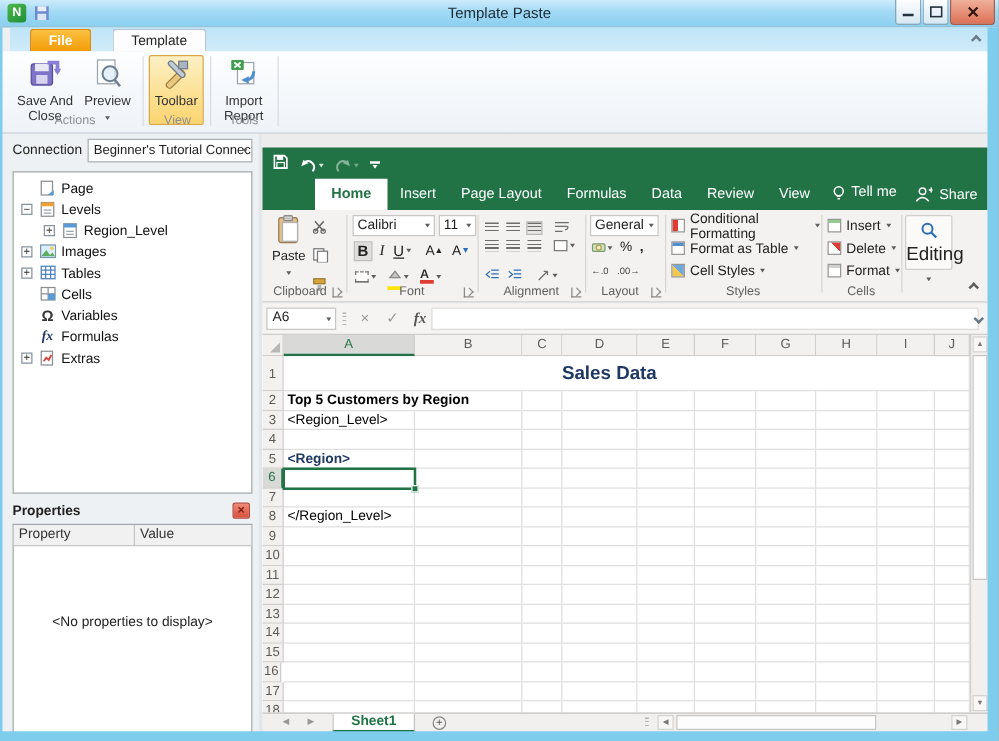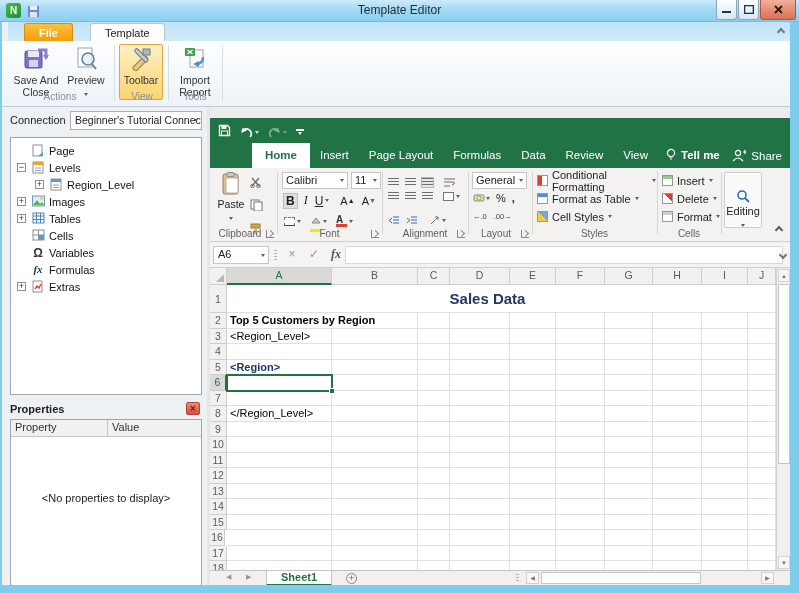--- a/index.html
+++ b/index.html
@@ -69,21 +69,21 @@
   .splitter{position:absolute;left:207px;top:107px;width:3px;height:478px;background:#e4e7ea;}
 
   
   .x-strip{position:absolute;left:210px;top:107px;width:580px;height:11px;background:#ececec;}
   .x-green{position:absolute;left:210px;top:118px;width:580px;height:50px;background:#217346;}
   .x-qat{position:absolute;left:8px;top:5px;display:flex;align-items:center;gap:9px;}
   .x-tabs{position:absolute;left:0;top:24px;right:0;height:26px;display:flex;align-items:flex-end;
     padding-left:42px;}
   .x-tab{font-size:11.5px;color:#fff;padding:6px 10px 7px;}
   .x-tab.active{background:#fff;color:#217346;font-weight:bold;padding:6px 13px 7px;}
-  .x-tellme{display:flex;align-items:center;gap:5px;color:#fff;font-size:11.5px;padding:6px 8px 7px;font-weight:bold;}
+  .x-tellme{display:flex;align-items:flex-start;gap:5px;color:#fff;font-size:11.5px;padding:6px 8px 7px;}
   .x-share{position:absolute;right:8px;bottom:6px;display:flex;align-items:center;gap:5px;color:#fff;font-size:11.5px;}
 
   .x-ribbon{position:absolute;left:210px;top:168px;width:580px;height:74px;background:#f4f2f1;
     border-bottom:1px solid #d2d0ce;}
   .xgroup{position:absolute;top:0;height:73px;}
   .xgsep{position:absolute;top:4px;width:1px;height:62px;background:#d8d5d2;}
   .xglabel{position:absolute;bottom:2px;left:0;right:0;text-align:center;font-size:10px;color:#605e5c;}
   .launcher{position:absolute;bottom:3px;right:2px;width:8px;height:8px;
     border-left:1px solid #8a8886;border-bottom:1px solid #8a8886;}
   .launcher:after{content:"";position:absolute;right:1px;top:1px;width:4px;height:4px;
@@ -97,22 +97,22 @@
   .fmtbtn{font-size:11px;color:#222;display:flex;align-items:center;}
   .bglyph{font-weight:bold;font-size:12px;}
   .iglyph{font-style:italic;font-size:12px;font-family:"Liberation Serif",serif;}
   .uglyph{text-decoration:underline;font-size:12px;}
   .ico-lines{width:11px;height:9px;background:repeating-linear-gradient(#6f6d6b 0 1px,transparent 1px 3px);}
   .ico-lines.sel{outline:1px solid #b8b6b4;background-color:#e8e6e4;}
   .ico-box{width:11px;height:9px;border:1px solid #7a7876;background:#fff;}
   .colorbar{display:block;width:11px;height:3px;margin-top:0px;}
   .stylerow,.cellrow{display:flex;align-items:center;gap:4px;font-size:11px;color:#222;height:17px;}
   .sq{width:11px;height:11px;border:1px solid #9a9896;flex:none;}
-  .editing-btn{position:absolute;left:0;top:4px;width:38px;height:56px;text-align:center;
-    font-size:11px;color:#222;border:1px solid #d0cecb;background:#fbfaf9;border-radius:2px;padding-top:16px;}
+  .editing-btn{position:absolute;left:0;top:4px;width:38px;height:44px;text-align:center;
+    font-size:15px;color:#222;border:1px solid #d0cecb;background:#fbfaf9;border-radius:2px;padding-top:4px;}
 
   .x-fbar{position:absolute;left:210px;top:243px;width:580px;height:25px;background:#f5f4f3;
     border-bottom:1px solid #cfcdcb;}
   .namebox{position:absolute;left:3px;top:3px;width:56px;height:18px;background:#fff;
     border:1px solid #c8c6c4;font-size:11px;padding:1px 4px;color:#222;}
   .namebox .tri{position:absolute;right:3px;top:7px;}
   .fdots{position:absolute;left:64px;top:7px;width:3px;height:10px;
     background:repeating-linear-gradient(#b5b3b1 0 1px,transparent 1px 3px);}
   .fbtn{position:absolute;top:3px;width:20px;height:18px;text-align:center;font-size:12px;color:#9a9896;line-height:17px;}
   .fxg{font-style:italic;font-family:"Liberation Serif",serif;color:#555;font-weight:bold;}
@@ -172,21 +172,21 @@
 
   <div class="titlebar">
     <div class="app-icon">N</div>
     <span class="tb-save">
       <svg width="13" height="13">
           <rect x="1" y="1" width="11" height="11" fill="#6f8bd0" stroke="#3e5franchise" stroke-width="0"></rect>
           <rect x="3" y="1" width="7" height="4" fill="#e8eef8"></rect>
           <rect x="3" y="7" width="7" height="5" fill="#dde6f5"></rect>
         </svg>
     </span>
-    <div class="win-title">Template Editor</div>
+    <div class="win-title">Template Paste</div>
     <div class="winbtn" style="left:716px;width:21px;">
       <svg width="9" height="9">
           <rect x="0" y="6" width="9" height="2" fill="#23343f"></rect>
         </svg>
     </div>
     <div class="winbtn" style="left:738px;width:21px;">
       <svg width="10" height="9">
           <rect x="0.5" y="0.5" width="9" height="8" fill="none" stroke="#23343f" stroke-width="1.6"></rect>
         </svg>
     </div>

